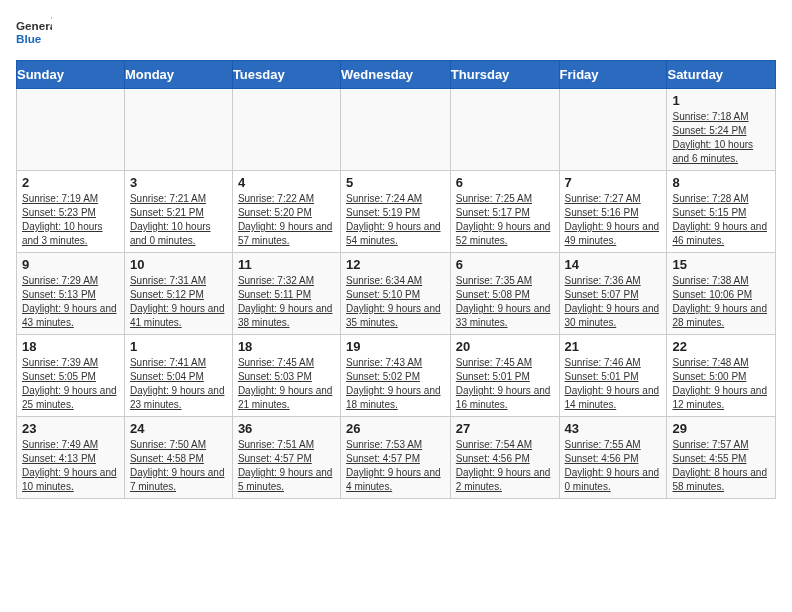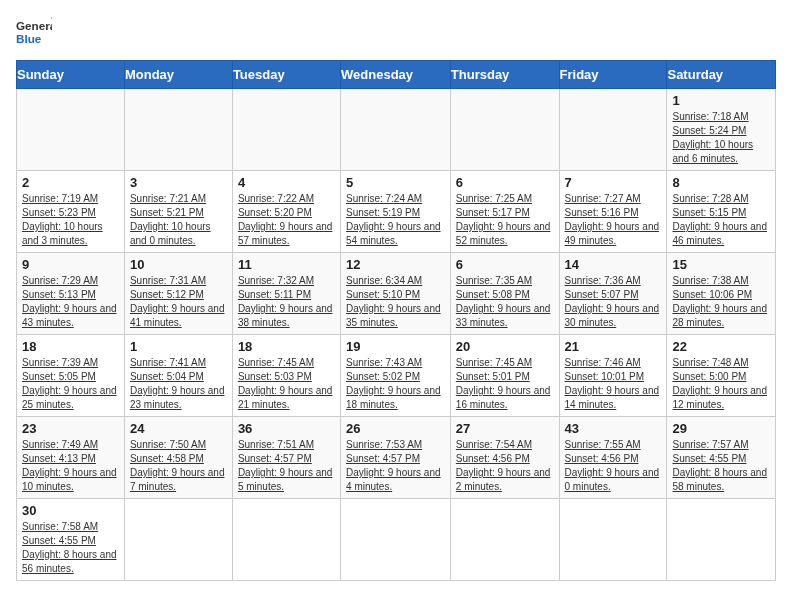--- a/index.html
+++ b/index.html
@@ -265,21 +265,21 @@
         <td>
           <span class="day-num">20</span>
           <div class="day-info">Sunrise: 7:45 AM
 Sunset: 5:01 PM
 Daylight: 9 hours
 and 16 minutes.</div>
         </td>
         <td>
           <span class="day-num">21</span>
           <div class="day-info">Sunrise: 7:46 AM
-Sunset: 10:01 PM
+Sunset: 5:01 PM
 Daylight: 9 hours
 and 14 minutes.</div>
         </td>
         <td>
           <span class="day-num">22</span>
           <div class="day-info">Sunrise: 7:48 AM
 Sunset: 5:00 PM
 Daylight: 9 hours
 and 12 minutes.</div>
         </td>
@@ -328,29 +328,14 @@
 and 0 minutes.</div>
         </td>
         <td>
           <span class="day-num">29</span>
           <div class="day-info">Sunrise: 7:57 AM
 Sunset: 4:55 PM
 Daylight: 8 hours
 and 58 minutes.</div>
         </td>
       </tr>
-      <tr>
-        <td>
-          <span class="day-num">30</span>
-          <div class="day-info">Sunrise: 7:58 AM
-Sunset: 4:55 PM
-Daylight: 8 hours
-and 56 minutes.</div>
-        </td>
-        <td class="empty"></td>
-        <td class="empty"></td>
-        <td class="empty"></td>
-        <td class="empty"></td>
-        <td class="empty"></td>
-        <td class="empty"></td>
-      </tr>
     </tbody>
 </table>
 
 </body></html>

